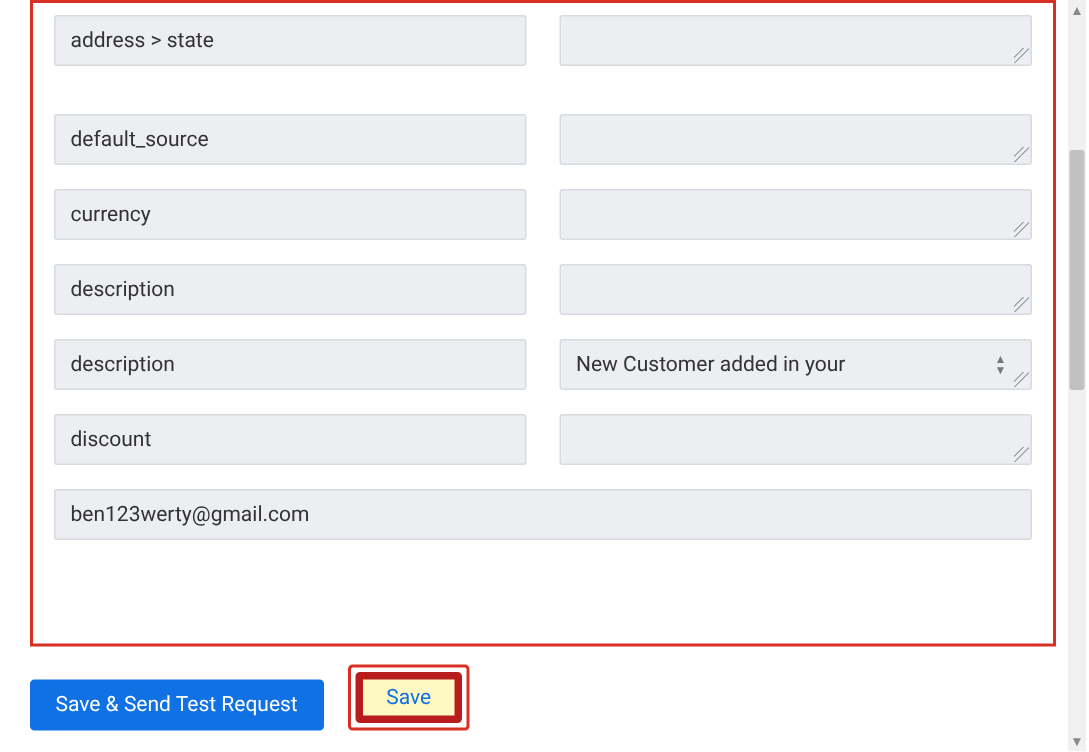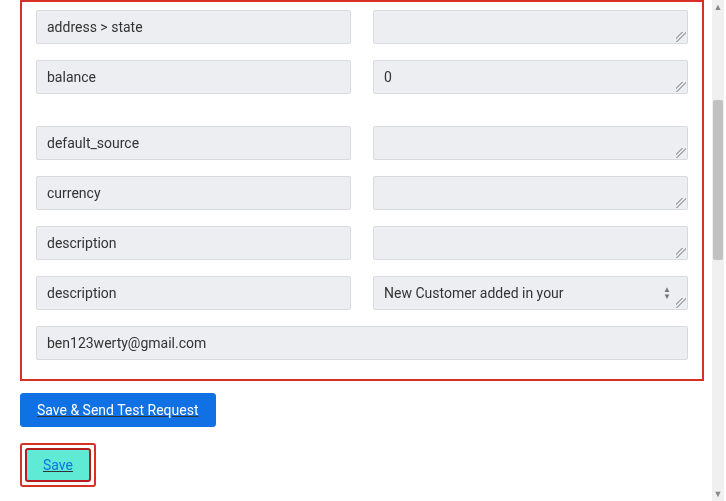--- a/index.html
+++ b/index.html
@@ -128,25 +128,24 @@
   }
   .spinner .tri {
     font-size: 8px;
     line-height: 7px;
     color: #777;
     text-align: center;
   }
 
   .button-row {
     display: flex;
-    flex-direction: column;
+    flex-direction: row;
     gap: 16px;
-    align-items: flex-start;
+    align-items: flex-end;
     padding: 0 0 14px 0;
-    text-decoration: underline;
   }
 
   .btn {
     font-family: inherit;
     font-size: 14px;
     border-radius: 3px;
     height: 34px;
     padding: 0 16px;
     cursor: pointer;
     display: inline-flex;
@@ -154,23 +153,23 @@
     justify-content: center;
   }
 
   .btn-primary {
     background: #1071e5;
     color: #fff;
     border: 1px solid #1071e5;
   }
 
   .btn-secondary {
-    background: #5eead4;
+    background: #fef9c3;
     color: #1071e5;
-    border: 2px solid #b91c1c;
+    border: 5px solid #b91c1c;
   }
 
   .save-highlight {
     border: 2px solid #d93025;
     border-radius: 3px;
     padding: 3px;
     display: inline-flex;
   }
 </style>
 </head>
@@ -183,29 +182,20 @@
     <div class="row">
           <div class="cell">
             <div class="field readonly">address &gt; state</div>
           </div>
           <div class="cell">
             <textarea class="field" rows="1" style=""></textarea>
             <div class="resize-grip"></div>
           </div>
         </div>
         <div class="row">
-          <div class="cell">
-            <div class="field readonly">balance</div>
-          </div>
-          <div class="cell">
-            <textarea class="field" rows="1" style="">0</textarea>
-            <div class="resize-grip"></div>
-          </div>
-        </div>
-        <div class="row">
         </div>
         <div class="row">
           <div class="cell">
             <div class="field readonly">default_source</div>
           </div>
           <div class="cell">
             <textarea class="field" rows="1" style=""></textarea>
             <div class="resize-grip"></div>
           </div>
         </div>
@@ -231,20 +221,29 @@
           <div class="cell">
             <div class="field readonly">description</div>
           </div>
           <div class="cell">
             <textarea class="field" rows="1" style="">New Customer added in your</textarea>
             <div class="resize-grip"></div>
             <div class="spinner">
               <div class="tri">▲</div>
               <div class="tri">▼</div>
             </div>
+          </div>
+        </div>
+        <div class="row">
+          <div class="cell">
+            <div class="field readonly">discount</div>
+          </div>
+          <div class="cell">
+            <textarea class="field" rows="1" style=""></textarea>
+            <div class="resize-grip"></div>
           </div>
         </div>
         <div class="row">
           <div class="cell">
             <textarea class="field" rows="1" style="">ben123werty@gmail.com</textarea>
           </div>
         </div>
       </div>
 
     <div class="button-row">

